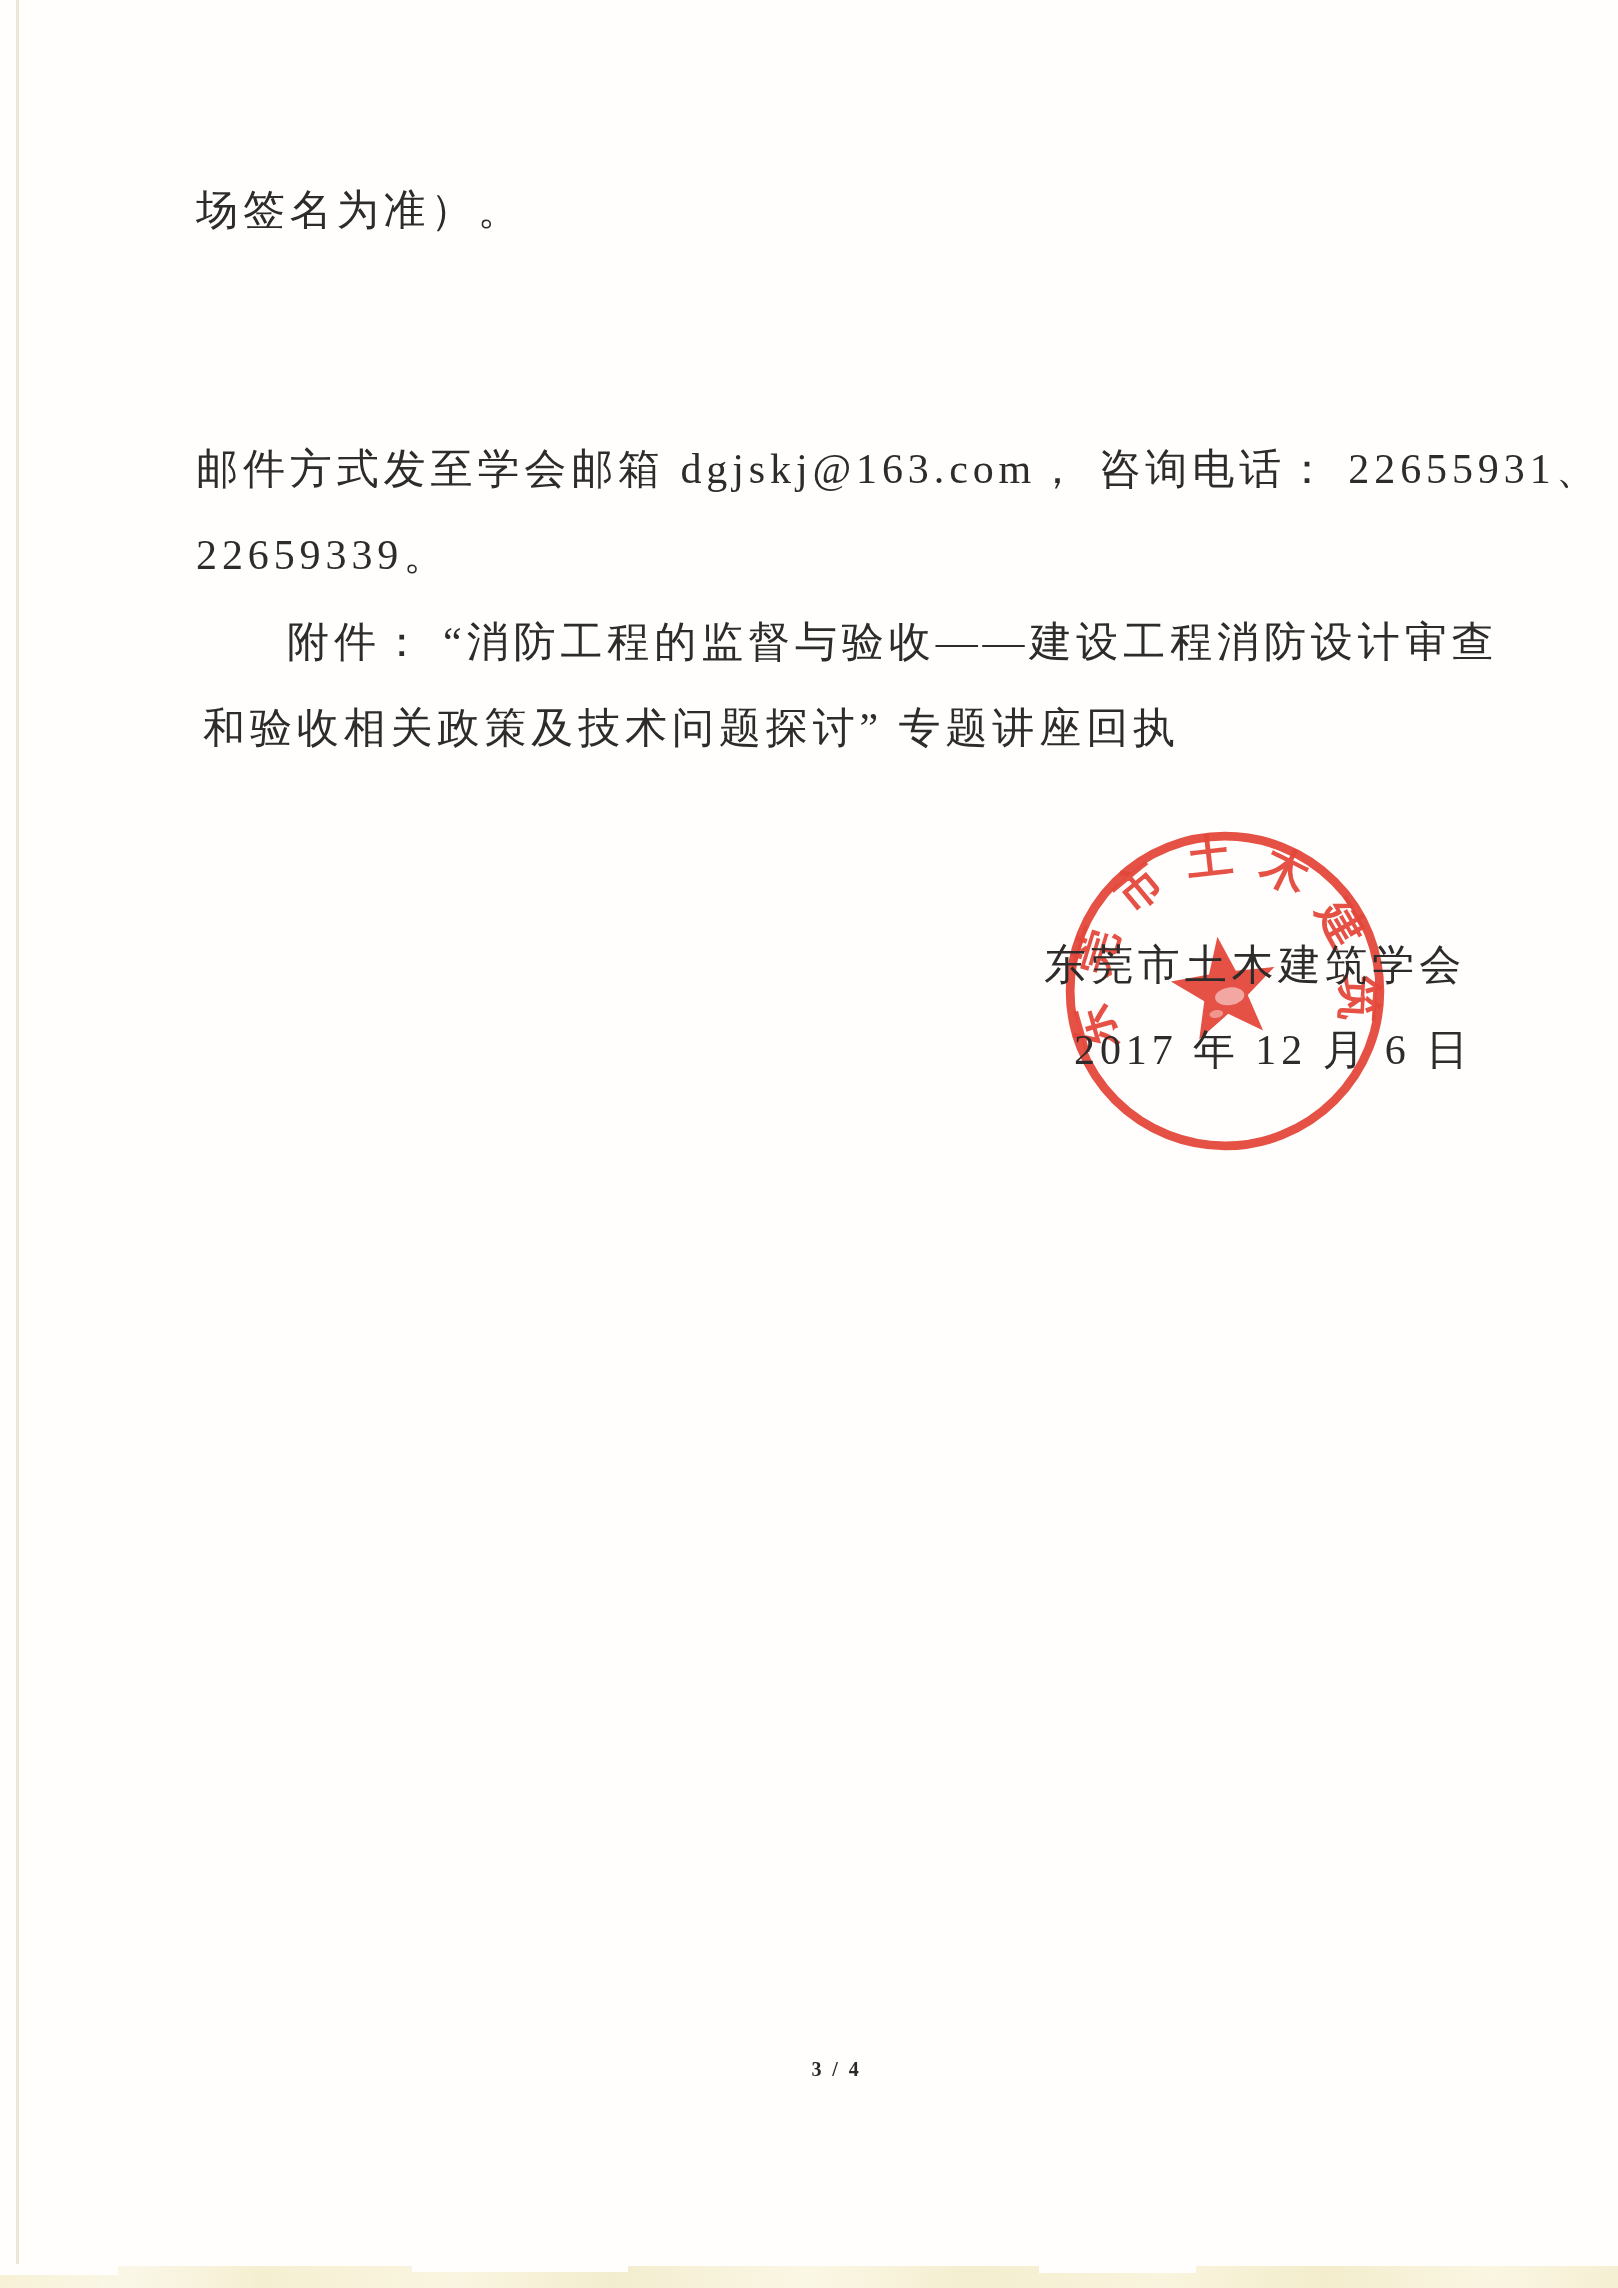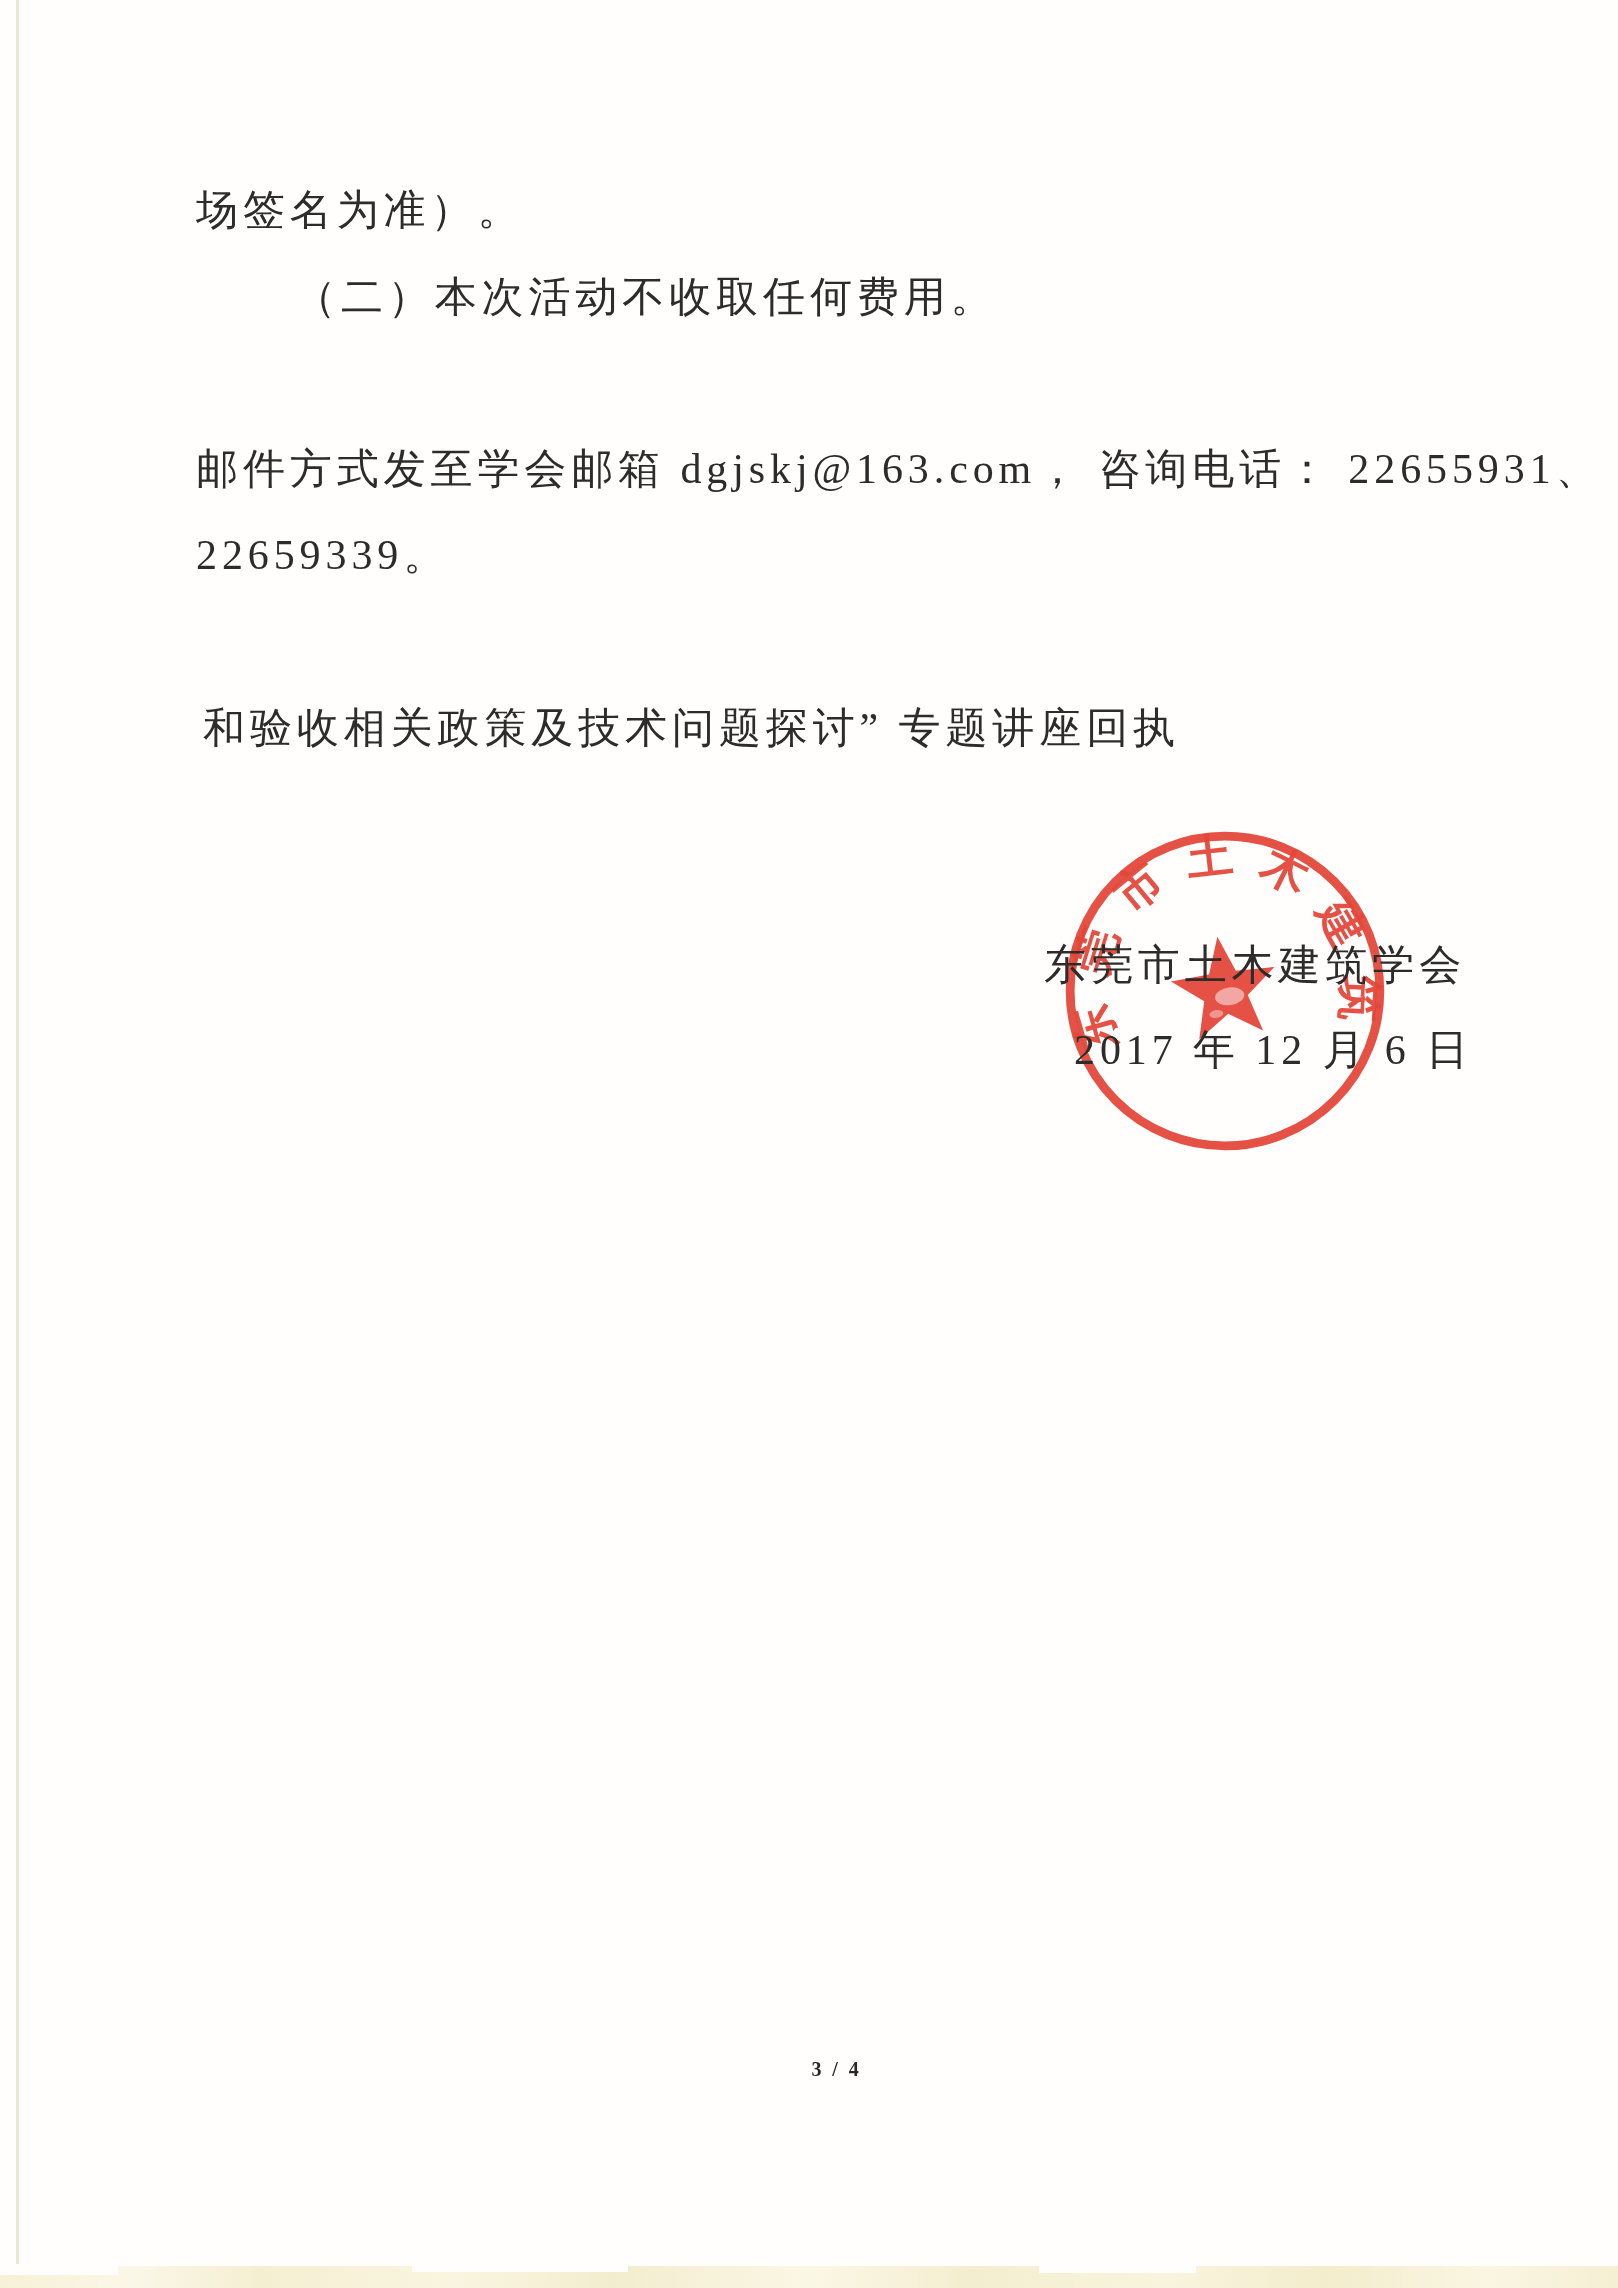--- a/index.html
+++ b/index.html
@@ -81,23 +81,23 @@
       <textPath href="#sealArc" startOffset="6" textLength="612" lengthAdjust="spacing">东莞市土木建筑学会</textPath>
     </text>
     <g transform="rotate(-8)">
       <polygon points="0,-56 13.8,-19 53.3,-17.3 22.4,7.3 32.9,45.3 0,23.5 -32.9,45.3 -22.4,7.3 -53.3,-17.3 -13.8,-19" fill-opacity="0.95" fill="#e23a2c"></polygon>
       <ellipse cx="4" cy="6" rx="15" ry="9" fill="#ffffff" opacity="0.5"></ellipse>
       <ellipse cx="-12" cy="22" rx="7" ry="4" fill="#ffffff" opacity="0.4"></ellipse>
     </g>
   </svg>
 
   <div class="line" style="left:196px; top:182px;">场签名为准）。</div>
-  <div class="line" style="left:294px; top:269px;">（二）本次活动不收取任何费用。</div>
   <div class="line" style="left:196px; top:441px;">邮件方式发至学会邮箱 dgjskj@163.com， 咨询电话： 22655931、</div>
   <div class="line" style="left:196px; top:527px;">22659339。</div>
+  <div class="line" style="left:287px; top:614px;">附件： “消防工程的监督与验收——建设工程消防设计审查</div>
   <div class="line" style="left:203px; top:700px;">和验收相关政策及技术问题探讨” 专题讲座回执</div>
 
   <div class="line" style="left:1044px; top:937px;">东莞市土木建筑学会</div>
   <div class="line" style="left:1074px; top:1022px;">2017 年 12 月 6 日</div>
 
   <div class="page-num">3 / 4</div>
 
 </div>
 
 

